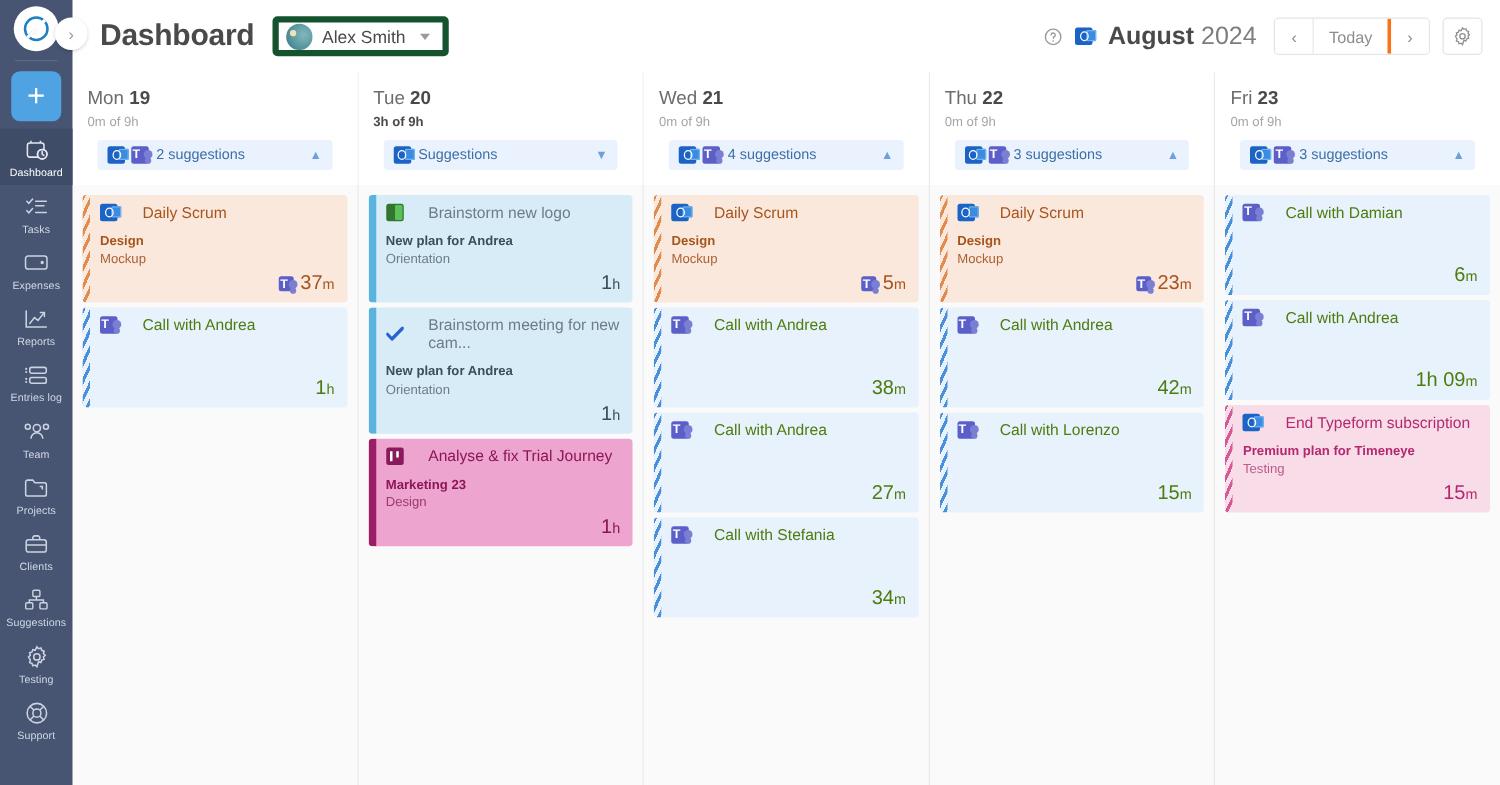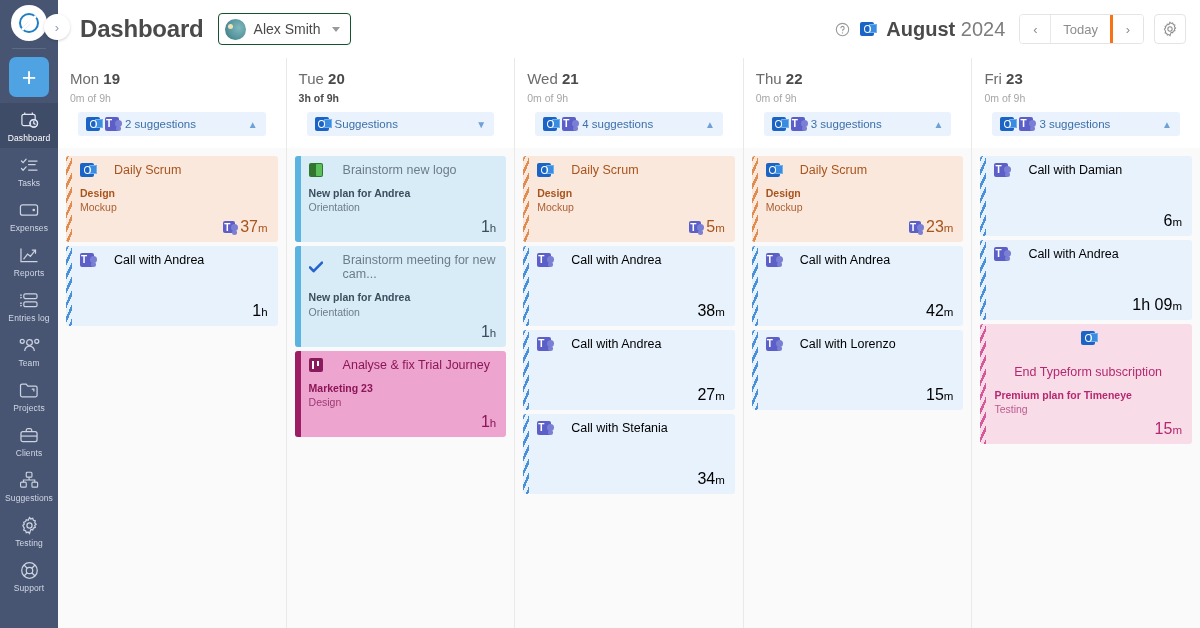--- a/index.html
+++ b/index.html
@@ -46,21 +46,21 @@
 
   
   .main { flex: 1; display: flex; flex-direction: column; background: #fff; min-width: 0; }
   .topbar {
     height: 58px; display: flex; align-items: center; padding: 0 14px 0 22px;
     background: #fff; flex: 0 0 58px;
   }
   .page-title { font-size: 24px; font-weight: bold; color: #4a4a4a; letter-spacing: -.2px; }
   .user-chip {
     margin-left: 14px; height: 32px; display: flex; align-items: center; gap: 8px;
-    padding: 0 10px 0 6px; border: 1px solid #14532d; border-radius: 4px; background: #fff;
+    padding: 0 10px 0 6px; border: 5px solid #14532d; border-radius: 4px; background: #fff;
   }
   .avatar {
     width: 21px; height: 21px; border-radius: 50%;
     background: radial-gradient(circle at 66% 42%, #7fb8bd 0%, #58979e 55%, #2f6f77 100%);
     position: relative; overflow: hidden;
   }
   .avatar::after {
     content:""; position:absolute; left:3px; top:5px; width:5px; height:5px;
     border-radius:50%; background:#f3e2b8;
   }
@@ -117,31 +117,31 @@
   .card-foot { margin-top: auto; display: flex; align-items: center; justify-content: flex-end; gap: 5px; padding-top: 4px; }
   .dur { font-size: 16px; }
   .dur .u { font-size: 11.5px; }
 
   
   .c-orange { background: #fbe8dc; --edge: #e08b4f; }
   .c-orange .card-title, .c-orange .proj, .c-orange .dur { color: #a8541d; }
   .c-orange .task { color: #b5seek; }
   .c-orange .task { color: #ab6034; }
   .c-blue { background: #e8f2fc; --edge: #4a90d9; }
-  .c-blue .card-title, .c-blue .dur { color: #000000; }
+  .c-blue .card-title, .c-blue .dur { color: #4d7c0f; }
   .c-lightblue { background: #d8ecf8; --edge: #5bb3e0; }
   .c-lightblue .card-title { color: #6c7c88; }
   .c-lightblue .proj { color: #3c4d5c; }
   .c-lightblue .task { color: #6c7c88; }
   .c-lightblue .dur { color: #3c4d5c; }
   .c-pink { background: #eda4ce; --edge: #9c1d63; }
   .c-pink .card-title, .c-pink .proj, .c-pink .dur { color: #8c1657; }
   .c-pink .task { color: #9c3a72; }
   .c-softpink { background: #f8dde9; --edge: #d4589a; }
-  .c-softpink .card-title, .c-softpink .proj, .c-softpink .dur { color: #b5286f; flex-direction: column; }
+  .c-softpink .card-title, .c-softpink .proj, .c-softpink .dur { color: #b5286f; }
   .c-softpink .task { color: #bd5b8d; }
 
   
   .ic { width: 14px; height: 14px; flex: 0 0 14px; position: relative; display:inline-block; }
   .ic-sm { width: 12px; height: 12px; flex: 0 0 12px; }
   .ic-outlook {
     background: #1b63c4; border-radius: 2px;
     display:flex; align-items:center; justify-content:center;
   }
   .ic-outlook::before {

